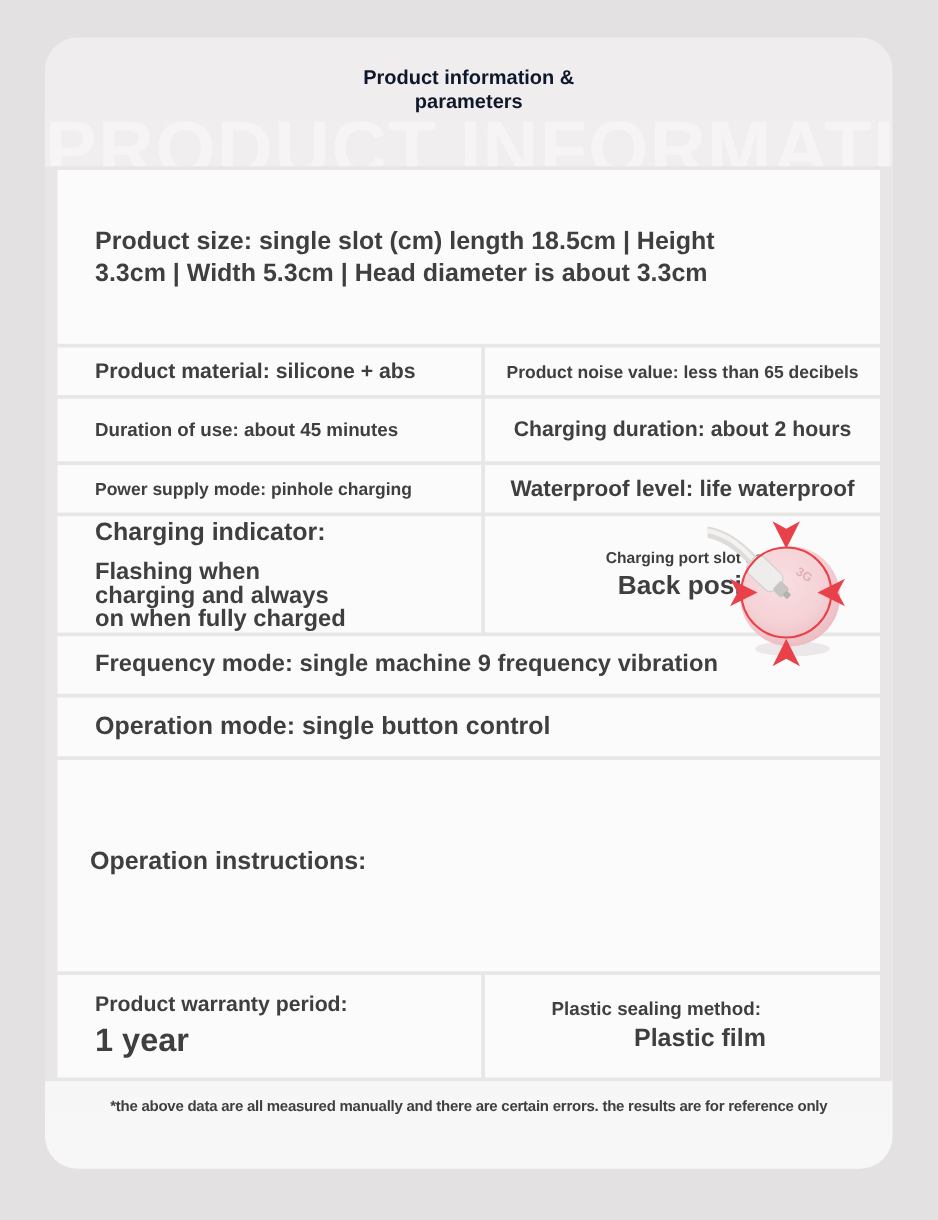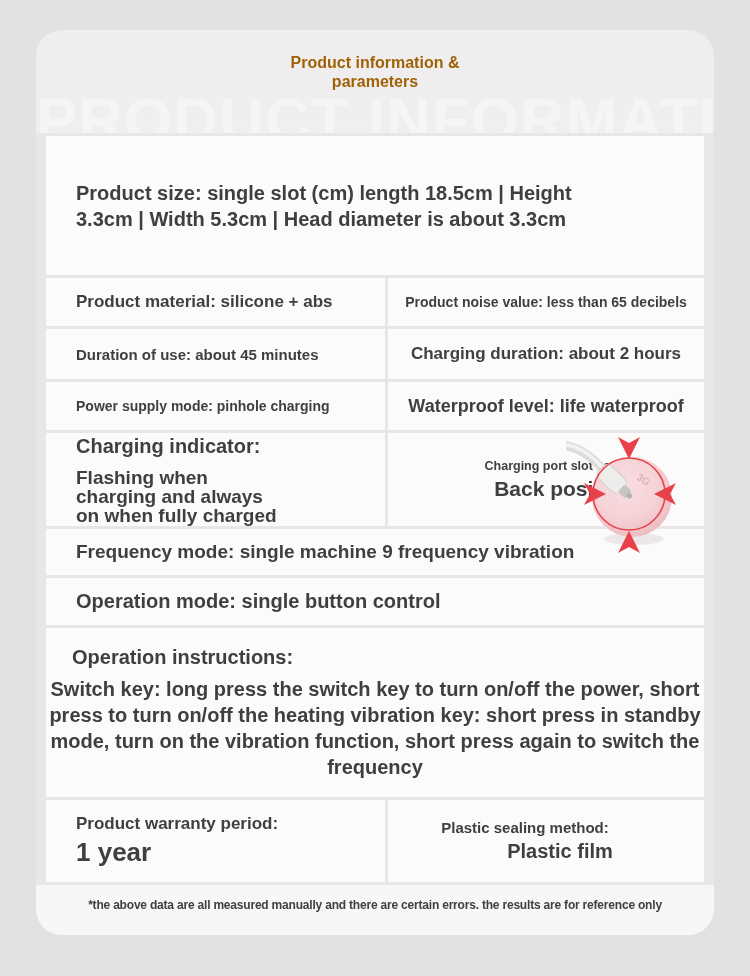--- a/index.html
+++ b/index.html
@@ -28,39 +28,39 @@
     font-size:62px; font-weight:600; letter-spacing:1px;
     color:#f6f4f5;
     user-select:none;
   }
   .title {
     position:relative; z-index:2;
     margin:20px auto 0; width:262px;
     background:#efedee;
     padding:3px 30px;
     text-align:center;
-    font-size:16px; font-weight:700; line-height:1.2; color:#a16207;
+    font-size:16px; font-weight:700; line-height:1.2; color:#0f172a;
   }
   
   .spec-table {
     position:relative; z-index:2;
     display:flex; flex-direction:column; gap:3px;
     background:#e9e6e8; padding:3px 10px;
   }
   .row { display:flex; gap:3px; }
   .cell {
     background:#fcfbfb;
     display:flex; flex-direction:column; justify-content:center;
     font-weight:700;
   }
   .cell.left  { width:339px; align-items:flex-start; padding-left:30px; }
   .cell.right { flex:1; align-items:center; text-align:center; }
   .full { width:678px; }
 
-  .h139{height:139px} .h48{height:48px} .h50{height:50px} .h125{height:93px}
+  .h139{height:139px} .h48{height:38px} .h50{height:50px} .h125{height:93px}
   .h46{height:46px} .h47{height:47px} .h169{height:169px} .h82{height:82px}
 
   .size-cell { padding:24px 128px 24px 30px; font-size:20px; line-height:26px; align-items:flex-start; }
   .fs17{font-size:17px} .fs15{font-size:15px} .fs14{font-size:14px} .fs18{font-size:18px}
 
   .ci-title { font-size:20px; margin-bottom:10px; }
   .ci-body  { font-size:19px; line-height:19px; width:205px; }
 
   .port-cell { position:relative; align-items:flex-start; text-align:left; padding-left:34px; }
   .port-label { font-size:12.5px; }
@@ -162,21 +162,20 @@
       <div class="cell full h46 line-cell">Frequency mode: single machine 9 frequency vibration</div>
     </div>
 
     <div class="row">
       <div class="cell full h47 line-cell op-mode">Operation mode: single button control</div>
     </div>
 
     <div class="row">
       <div class="cell full h169 instr-cell">
         <div class="instr-title">Operation instructions:</div>
-        <div class="instr-body">Switch key: long press the switch key to turn on/off the power, short press to turn on/off the heating vibration key: short press in standby mode, turn on the vibration function, short press again to switch the frequency</div>
       </div>
     </div>
 
     <div class="row">
       <div class="cell left h82">
         <div class="wr-label">Product warranty period:</div>
         <div class="wr-value">1 year</div>
       </div>
       <div class="cell right h82 seal-cell">
         <div class="seal-label">Plastic sealing method:</div>

